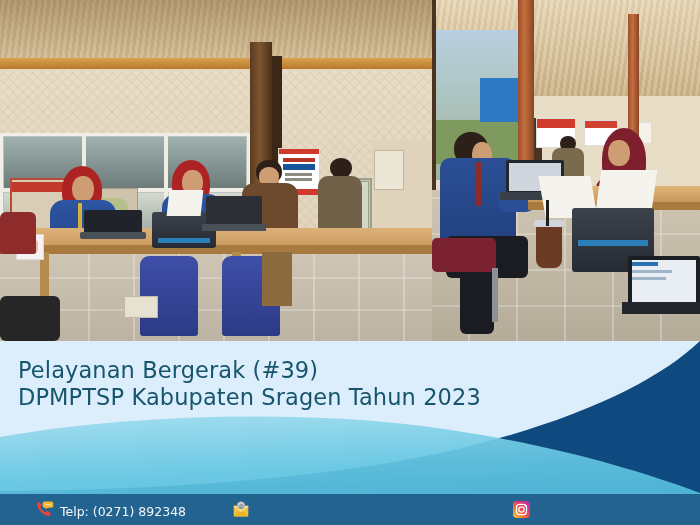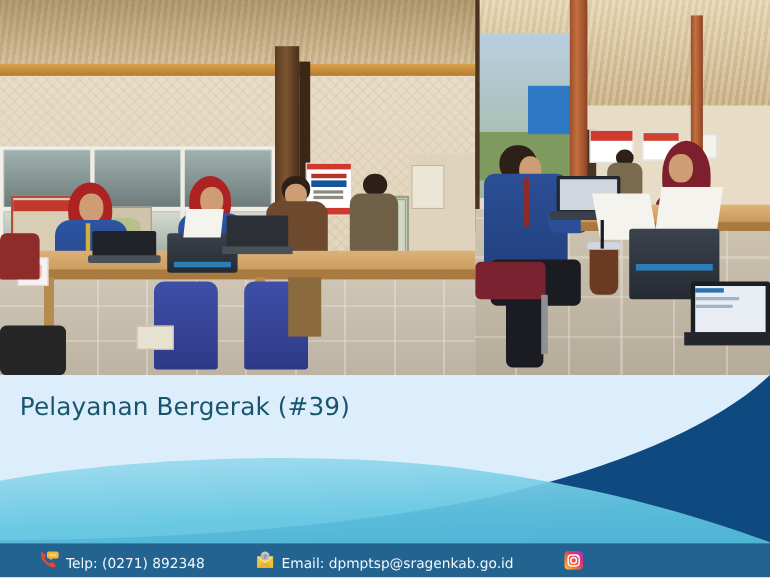--- a/index.html
+++ b/index.html
@@ -267,20 +267,21 @@
           <stop offset="0%" stop-color="#9fdcee"></stop>
           <stop offset="55%" stop-color="#63c6e2"></stop>
           <stop offset="100%" stop-color="#4fb9da"></stop>
         </linearGradient>
       </defs>
       <path d="M0,96 C120,74 300,68 430,86 C540,101 630,126 700,152 L700,184 L0,184 Z" fill="url(#tg)" opacity="0.92"></path>
     </svg>
 
     <div class="title">
       <div class="ln">Pelayanan Bergerak (#39)</div>
+      <div class="ln">DPMPTSP Kabupaten Sragen Tahun 2023</div>
     </div>
 
     <div class="footer">
 
       <div class="fitem f1">
         <span class="ic">
           <svg width="19" height="17" viewBox="0 0 24 22">
             <path d="M2.5,3.5 C2.5,1.6 4,0.8 5.2,1.8 L7.6,4 C8.6,4.9 8.3,6 7.5,6.7 L6.6,7.5 C7.6,10.4 10,13.2 13.1,14.6 L14,13.6 C14.7,12.8 15.9,12.6 16.8,13.4 L19.4,15.7 C20.6,16.8 19.9,18.6 18.2,19.1 C13,20.6 2.5,12.4 2.5,3.5 Z" fill="#e8443a"></path>
             <path d="M12,0.5 h9 a2.4,2.4 0 0 1 2.4,2.4 v3.4 a2.4,2.4 0 0 1 -2.4,2.4 h-4.6 l-3.1,2.3 0.5,-2.3 h-1.8 a2.4,2.4 0 0 1 -2.4,-2.4 v-3.4 a2.4,2.4 0 0 1 2.4,-2.4 z" fill="#f5b731"></path>
             <circle cx="14" cy="4.6" r="0.85" fill="#ffffff"></circle>
@@ -294,21 +295,20 @@
       <div class="fitem f2">
         <span class="ic">
           <svg width="18" height="17" viewBox="0 0 22 21">
             <rect x="2" y="6" width="18" height="13" rx="1.4" fill="#f2c03c"></rect>
             <path d="M2,7 L11,14 L20,7 L20,6 L2,6 Z" fill="#fbe08a"></path>
             <path d="M2,19 L9,12.5 L11,14 L13,12.5 L20,19 Z" fill="#e8b32c"></path>
             <circle cx="11" cy="5.4" r="4.6" fill="#cfd3d6" stroke="#9aa1a7" stroke-width="0.9"></circle>
             <text x="11" y="8.1" font-size="6.4" text-anchor="middle" fill="#54595e" font-family="DejaVu Sans, sans-serif">@</text>
           </svg>
         </span>
-        <span>Email: dpmptsp@sragenkab.go.id</span>
       </div>
 
       <div class="fitem f3">
         <span class="ic">
           <svg width="17" height="17" viewBox="0 0 20 20">
             <defs>
               <linearGradient id="ig" x1="0" y1="1" x2="1" y2="0">
                 <stop offset="0%" stop-color="#f9d34a"></stop>
                 <stop offset="30%" stop-color="#f57d2b"></stop>
                 <stop offset="62%" stop-color="#e2366c"></stop>

